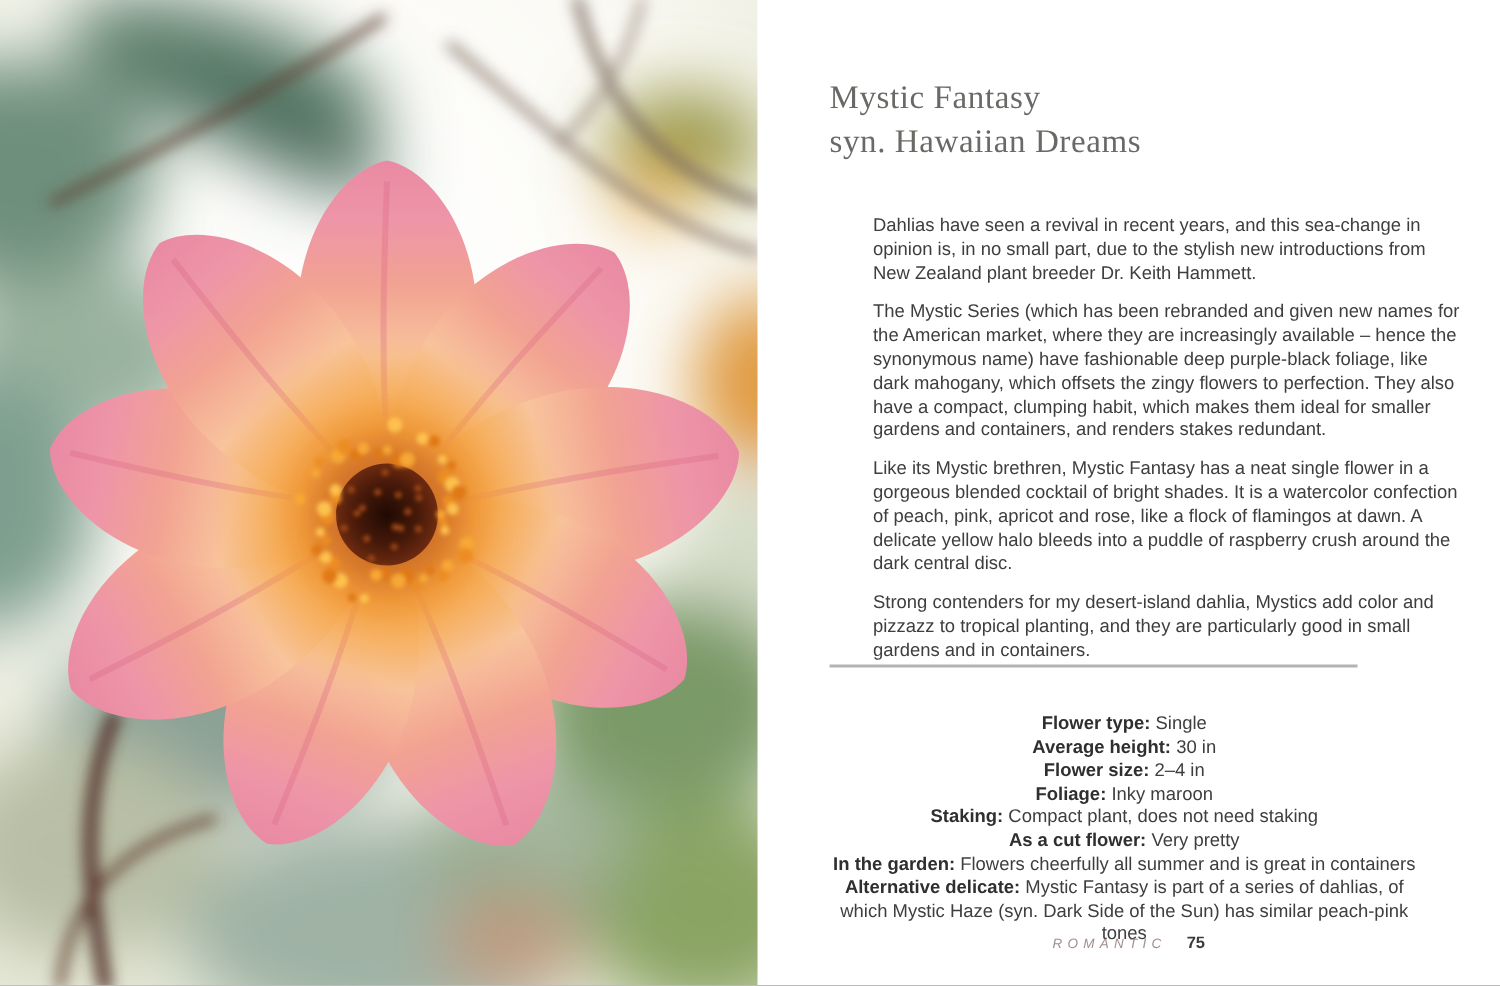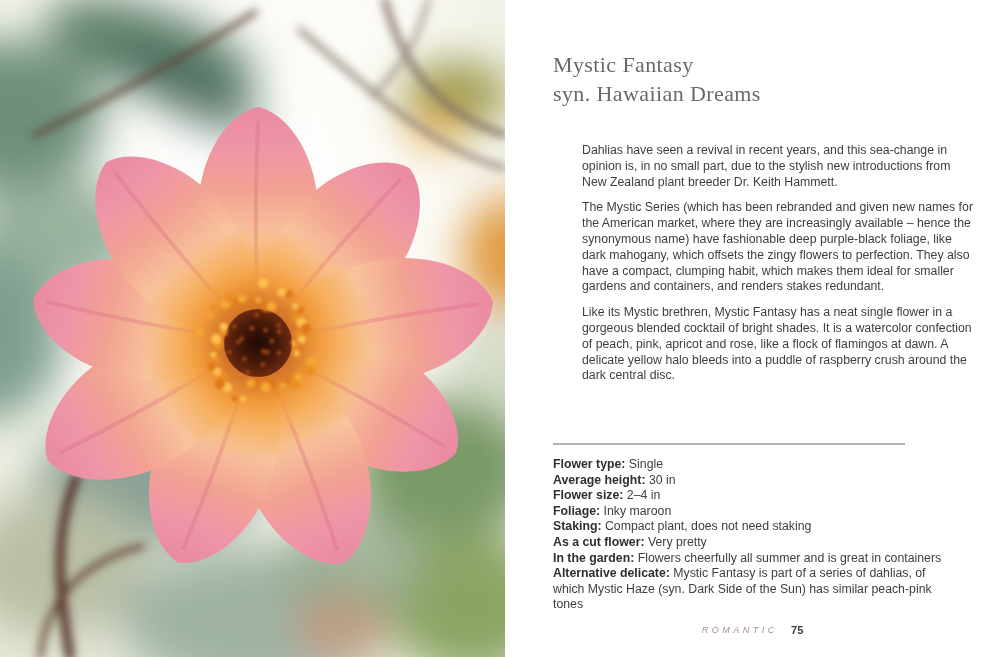--- a/index.html
+++ b/index.html
@@ -8,21 +8,21 @@
   
   .photo{position:absolute;left:0;top:0;width:505px;height:657px;overflow:hidden;}
   .photo svg{display:block;}
   
   .title-block{position:absolute;left:553px;top:50px;width:400px;
                font-family:"Liberation Serif", serif;font-size:22px;line-height:29px;
                color:#6b6966;letter-spacing:.4px;font-weight:400;}
   .paragraphs{position:absolute;left:553px;top:143px;width:393px;margin-left:29px;}
   .paragraphs p{margin:0 0 10px 0;font-size:12.3px;line-height:15.8px;color:#3e3e3e;}
   .divider{position:absolute;left:553px;top:443px;width:352px;height:1.5px;background:#b3b3b3;}
-  .specs{position:absolute;left:553px;top:457px;width:393px;}
+  .specs{position:absolute;left:553px;top:475px;width:393px;text-align:center;}
   .spec-row{font-size:12.3px;line-height:15.6px;color:#3e3e3e;}
   .spec-label{font-weight:bold;color:#2f2f2f;}
   .footer{position:absolute;left:505px;top:620px;width:495px;text-align:center;}
   .footer .section{font-size:9px;letter-spacing:3.5px;color:#a28f8d;vertical-align:middle;font-style:italic;}
   .footer .pagenum{font-size:11px;font-weight:bold;color:#3b3b3b;margin-left:9px;vertical-align:middle;}
 </style>
 </head>
 <body>
 
 <div class="page">
@@ -210,20 +210,21 @@
 
   <div class="title-block">
     <div>Mystic Fantasy</div>
     <div>syn. Hawaiian Dreams</div>
   </div>
 
   <div class="paragraphs">
     <p>Dahlias have seen a revival in recent years, and this sea-change in opinion is, in no small part, due to the stylish new introductions from New Zealand plant breeder Dr. Keith Hammett.</p>
     <p>The Mystic Series (which has been rebranded and given new names for the American market, where they are increasingly available – hence the synonymous name) have fashionable deep purple-black foliage, like dark mahogany, which offsets the zingy flowers to perfection. They also have a compact, clumping habit, which makes them ideal for smaller gardens and containers, and renders stakes redundant.</p>
     <p>Like its Mystic brethren, Mystic Fantasy has a neat single flower in a gorgeous blended cocktail of bright shades. It is a watercolor confection of peach, pink, apricot and rose, like a flock of flamingos at dawn. A delicate yellow halo bleeds into a puddle of raspberry crush around the dark central disc.</p>
+    <p>Strong contenders for my desert-island dahlia, Mystics add color and pizzazz to tropical planting, and they are particularly good in small gardens and in containers.</p>
   </div>
 
   <div class="divider"></div>
 
   <div class="specs">
     <div class="spec-row">
       <span class="spec-label">Flower type:</span>
       <span class="spec-value">Single</span>
     </div>
     <div class="spec-row">

